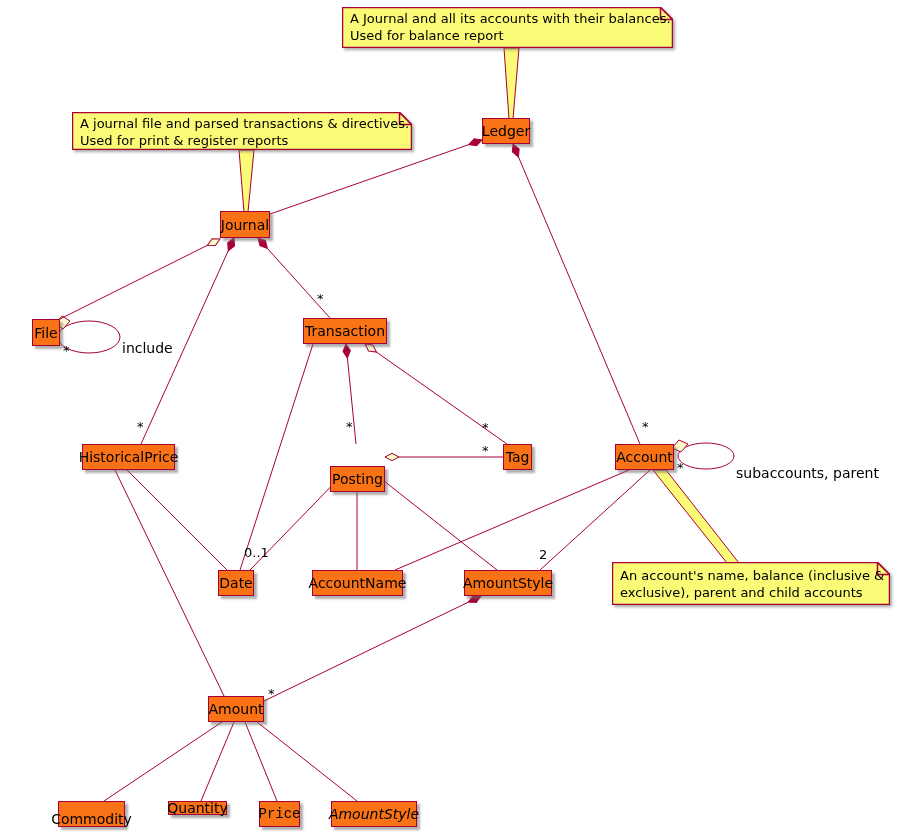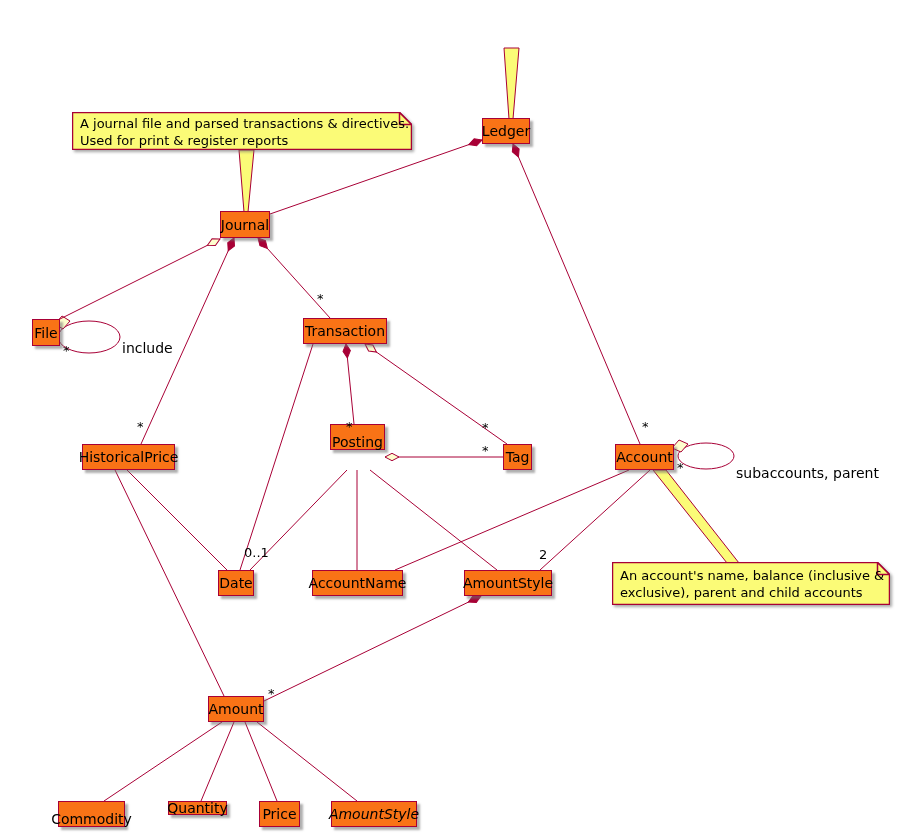--- a/index.html
+++ b/index.html
@@ -69,20 +69,30 @@
       <line x1="650" y1="470" x2="540" y2="570"></line>
       <line x1="115" y1="470" x2="224" y2="696"></line>
       <line x1="264" y1="701" x2="481" y2="596" marker-end="url(#df)"></line>
       <line x1="222" y1="722" x2="104" y2="801"></line>
       <line x1="234" y1="722" x2="201" y2="801"></line>
       <line x1="245" y1="722" x2="277" y2="801"></line>
       <line x1="257" y1="722" x2="357" y2="801"></line>
     </g>
   </svg>
 
+  <div class="note" style="left:342px; top:7px; width:331px; height:41px;">
+    <svg width="331" height="41">
+      <path d="M0.5,0.5 L318.5,0.5 L330.5,12.5 L330.5,40.5 L0.5,40.5 Z" fill="#FBFB77" stroke="#A80036" stroke-width="1.5"></path>
+      <path d="M318.5,0.5 L318.5,12.5 L330.5,12.5 Z" fill="#FBFB77" stroke="#A80036" stroke-width="1.5"></path>
+    </svg>
+    <div class="note-text">
+      <div>A Journal and all its accounts with their balances.</div>
+      <div>Used for balance report</div>
+    </div>
+  </div>
 
   <div class="note" style="left:72px; top:112px; width:340px; height:38px;">
     <svg width="340" height="38">
       <path d="M0.5,0.5 L327.5,0.5 L339.5,12.5 L339.5,37.5 L0.5,37.5 Z" fill="#FBFB77" stroke="#A80036" stroke-width="1.5"></path>
       <path d="M327.5,0.5 L327.5,12.5 L339.5,12.5 Z" fill="#FBFB77" stroke="#A80036" stroke-width="1.5"></path>
     </svg>
     <div class="note-text">
       <div>A journal file and parsed transactions &amp; directives.</div>
       <div>Used for print &amp; register reports</div>
     </div>
@@ -107,21 +117,21 @@
     </div>
   <div class="node" style="left:32px; top:319px; width:28px; height:27px;">
       <span>File</span>
     </div>
   <div class="node" style="left:303px; top:318px; width:84px; height:26px;">
       <span>Transaction</span>
     </div>
   <div class="node" style="left:82px; top:444px; width:93px; height:26px;">
       <span>HistoricalPrice</span>
     </div>
-  <div class="node" style="left:330px; top:424px; width:55px; height:26px;align-items:flex-end;">
+  <div class="node" style="left:330px; top:466px; width:55px; height:26px;">
       <span>Posting</span>
     </div>
   <div class="node" style="left:503px; top:444px; width:29px; height:26px;">
       <span>Tag</span>
     </div>
   <div class="node" style="left:615px; top:444px; width:59px; height:26px;">
       <span>Account</span>
     </div>
   <div class="node" style="left:218px; top:570px; width:36px; height:26px;">
       <span>Date</span>
@@ -134,21 +144,21 @@
     </div>
   <div class="node" style="left:208px; top:696px; width:56px; height:26px;">
       <span>Amount</span>
     </div>
   <div class="node" style="left:58px; top:801px; width:67px; height:26px;align-items:flex-end;">
       <span>Commodity</span>
     </div>
   <div class="node" style="left:168px; top:801px; width:59px; height:14px;">
       <span>Quantity</span>
     </div>
-  <div class="node" style="left:259px; top:801px; width:41px; height:26px;">
+  <div class="node" style="left:259px; top:801px; width:41px; height:26px;font-family:Liberation Mono, monospace;">
       <span>Price</span>
     </div>
   <div class="node" style="left:331px; top:801px; width:86px; height:26px;font-style:italic;">
       <span>AmountStyle</span>
     </div>
 
   <div class="elabel" style="left:63px; top:344px;">*</div>
   <div class="elabel big" style="left:122px; top:321px;">include</div>
   <div class="elabel" style="left:317px; top:292px;">*</div>
   <div class="elabel" style="left:137px; top:420px;">*</div>

